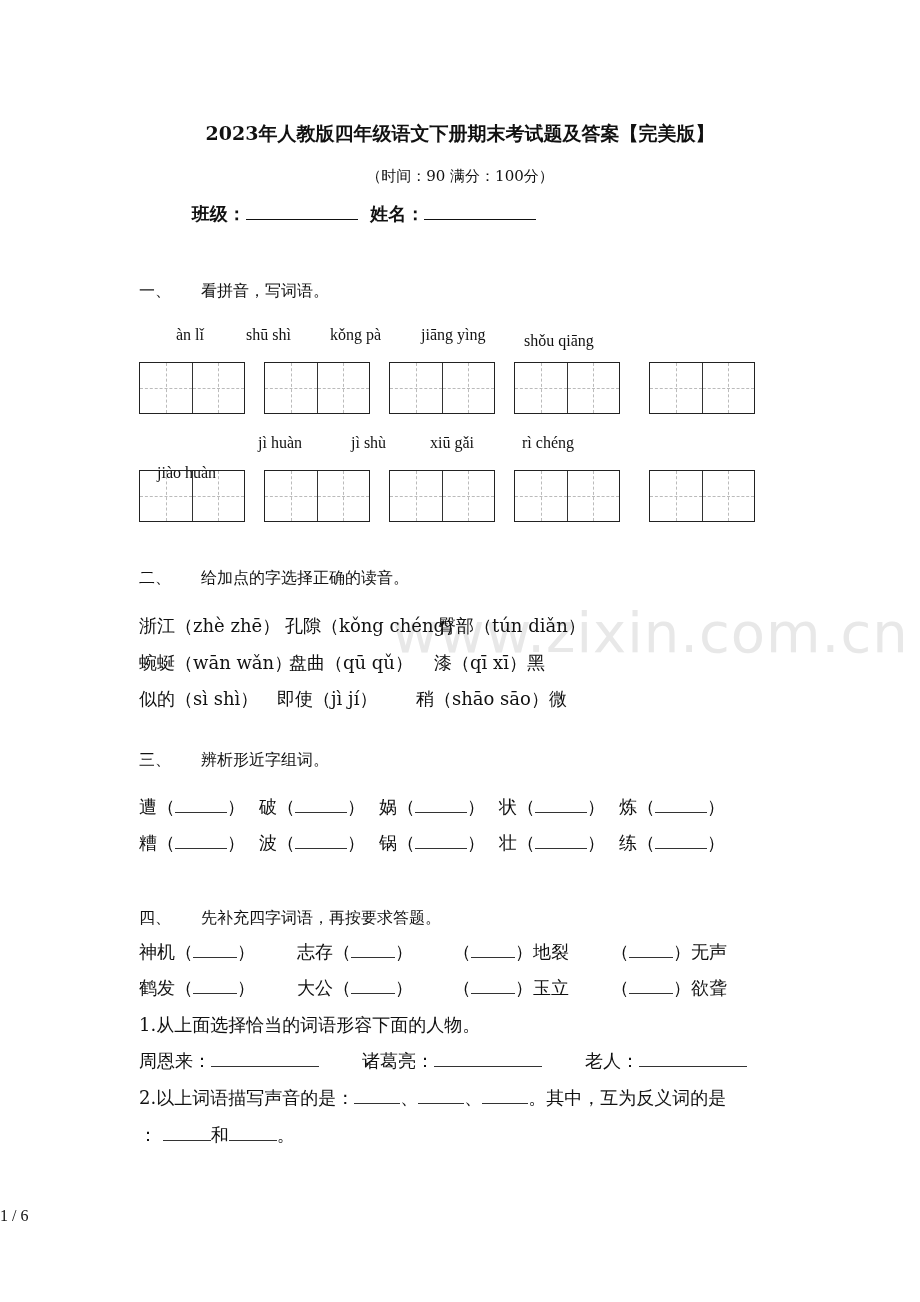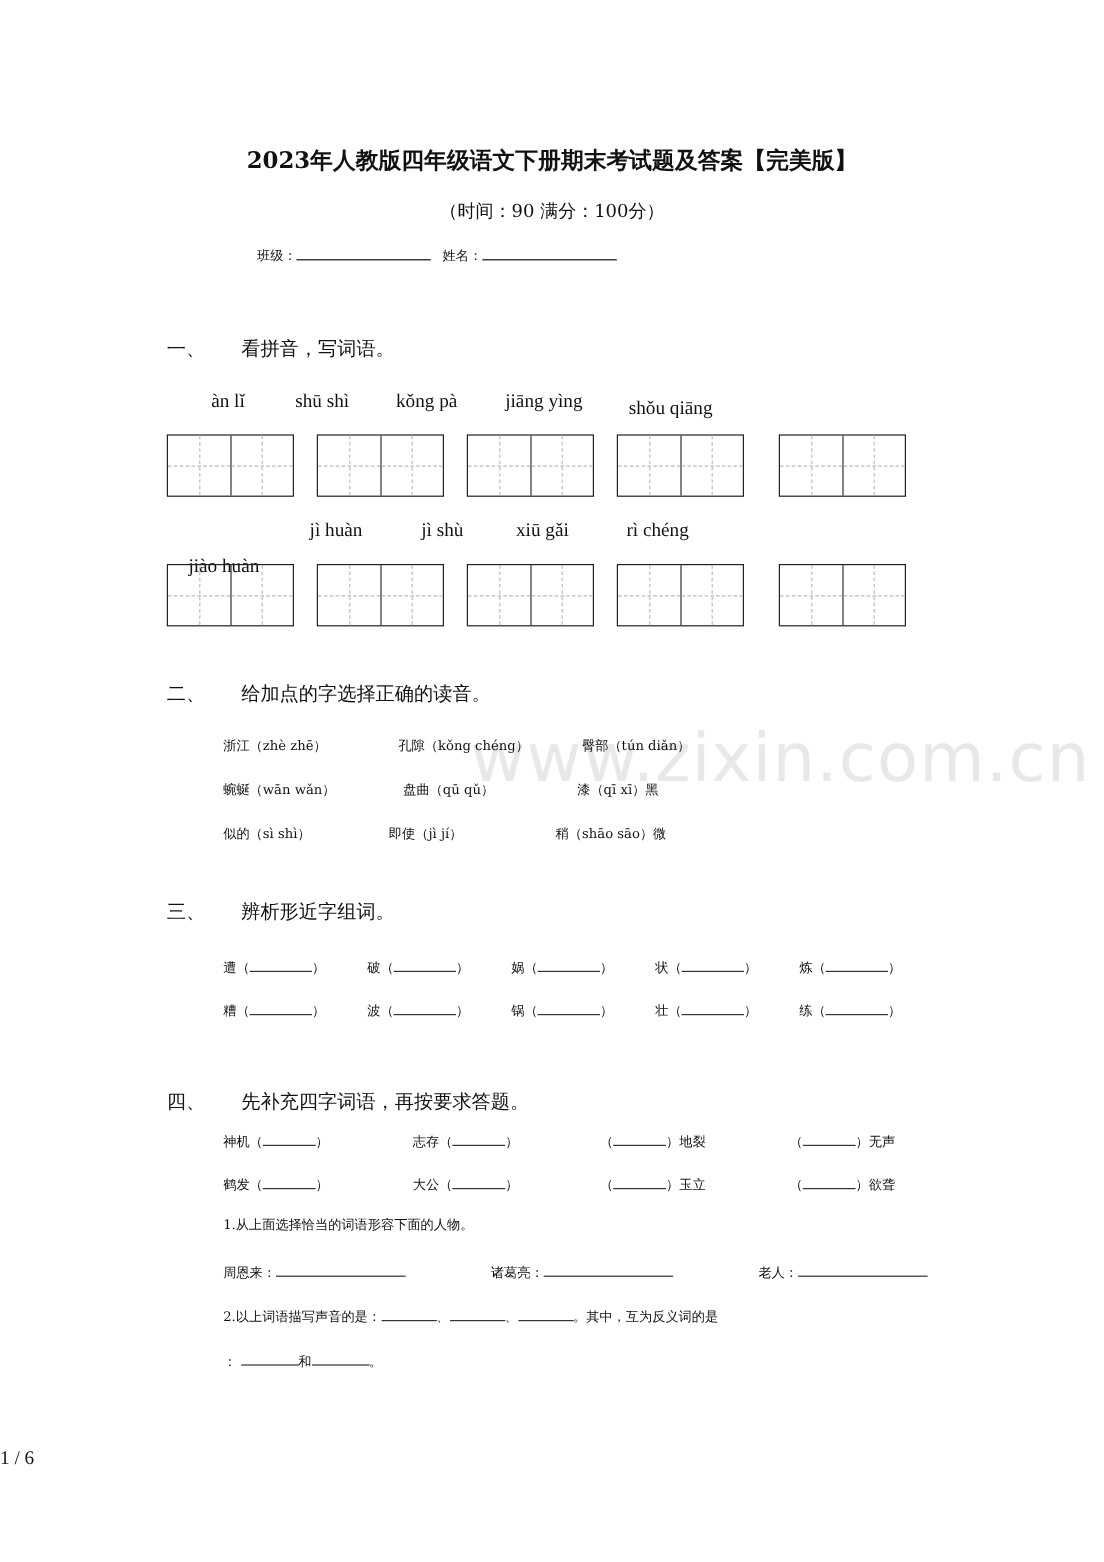--- a/index.html
+++ b/index.html
@@ -1,26 +1,26 @@
 <!DOCTYPE html>
 <html><head>
 <meta charset="utf-8">
 <style>
   html, body { margin: 0; padding: 0; background: #ffffff; }
   body { width: 920px; height: 1302px; position: relative; overflow: hidden;
          font-family: "DejaVu Serif", "Liberation Serif", serif; color: #111; }
   .abs { position: absolute; white-space: nowrap; }
   .title { top: 121px; left: 0; width: 920px; text-align: center; font-size: 19px; font-weight: bold; letter-spacing: 0px; }
   .subtitle { top: 167px; left: 0; width: 920px; text-align: center; font-size: 15px; }
-  .classline { top: 202px; left: 0; width: 728px; text-align: center; font-size: 11px; font-weight: normal; }
+  .classline { top: 202px; left: 0; width: 728px; text-align: center; font-size: 18px; font-weight: bold; }
   .blank-line { display: inline-block; border-bottom: 1px solid #111; height: 14px; vertical-align: baseline; }
   .section-h { left: 139px; font-size: 16px; }
   .section-h .num { display: inline-block; width: 62px; }
   .pinyin { font-size: 16px; font-family: "Liberation Serif", "DejaVu Serif", serif; }
-  .line { left: 139px; font-size: 11px; margin-left: 47px; }
+  .line { left: 139px; font-size: 18px; }
   .grid { position: absolute; height: 52px; width: 106px; border: 1.5px solid #222; box-sizing: border-box; display: flex; }
   .cell { position: relative; flex: 1; height: 100%; box-sizing: border-box; }
   .cell + .cell { border-left: 1.5px solid #333; }
   .cell::before { content: ""; position: absolute; left: 50%; top: 0; bottom: 0; border-left: 1px dashed #bbb; }
   .cell::after { content: ""; position: absolute; top: 50%; left: 0; right: 0; border-top: 1px dashed #bbb; }
   .watermark { position: absolute; left: 392px; top: 600px; font-family: "DejaVu Sans", sans-serif; font-size: 56px; color: #e8e8e8; letter-spacing: 1px; z-index: 0; }
   .content { position: relative; z-index: 1; }
   .u { display: inline-block; border-bottom: 1px solid #333; vertical-align: baseline; height: 14px; }
   .page-num { top: 1207px; left: 0; width: 740px; font-size: 16px; font-family: "Liberation Serif", serif; }
 </style>

